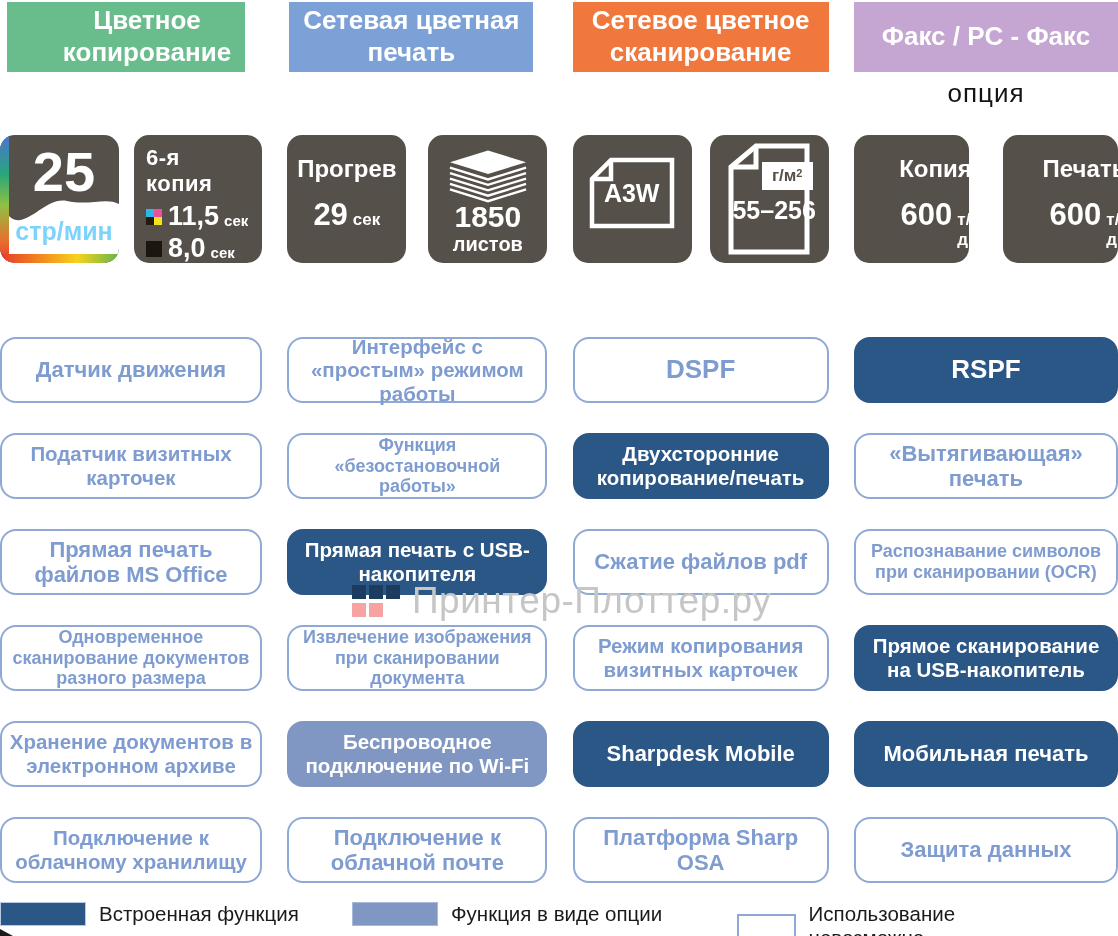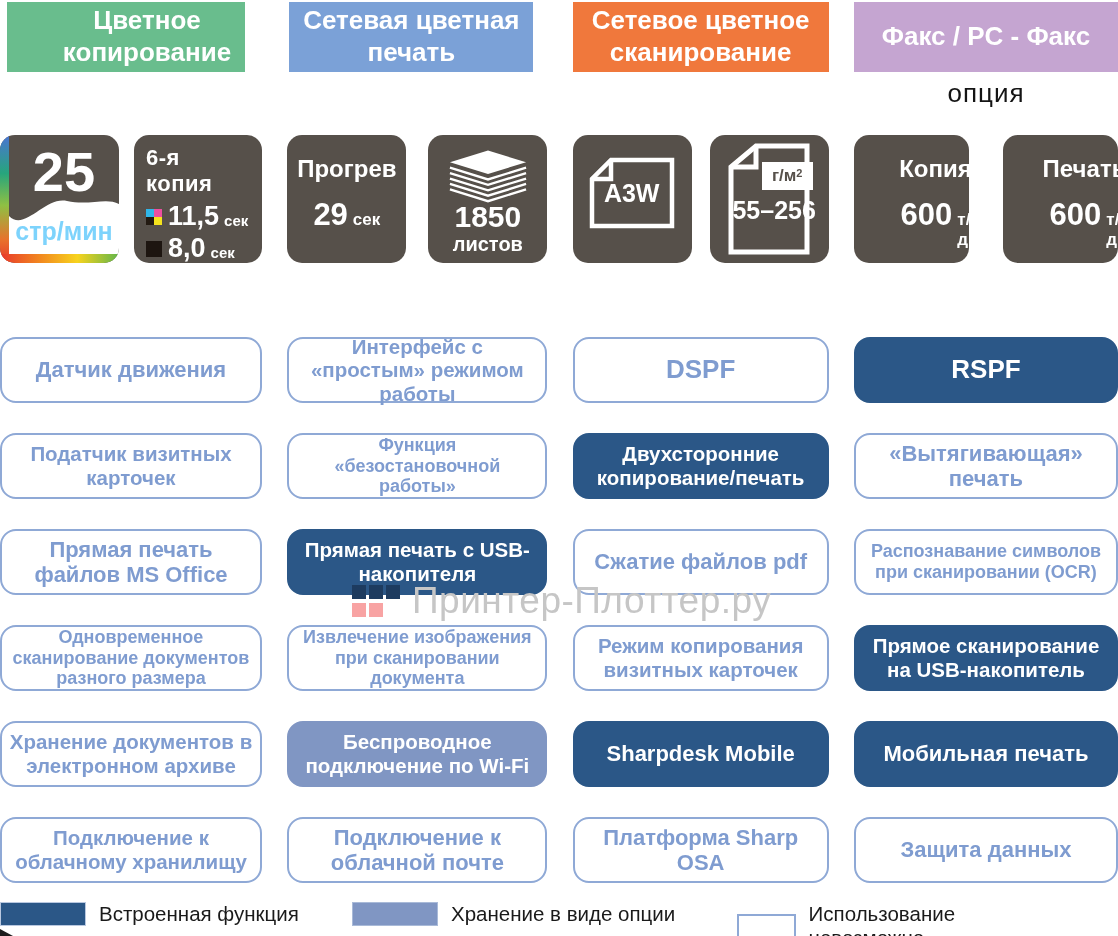--- a/index.html
+++ b/index.html
@@ -255,21 +255,21 @@
     <div class="wm-text">Принтер-Плоттер.ру</div>
   </div>
 
   <div class="legend">
     <div class="lg-item lg-1">
       <div class="sw sw-builtin"></div>
       <div class="lg-label">Встроенная функция</div>
     </div>
     <div class="lg-item lg-2">
       <div class="sw sw-option"></div>
-      <div class="lg-label">Хранение в виде опции</div>
+      <div class="lg-label">Функция в виде опции</div>
     </div>
     <div class="lg-item lg-3">
       <div class="sw sw-no"></div>
       <div class="lg-label">Использование невозможно</div>
     </div>
   </div>
 
   <div class="crop-artifact"></div>
 </div>
 

